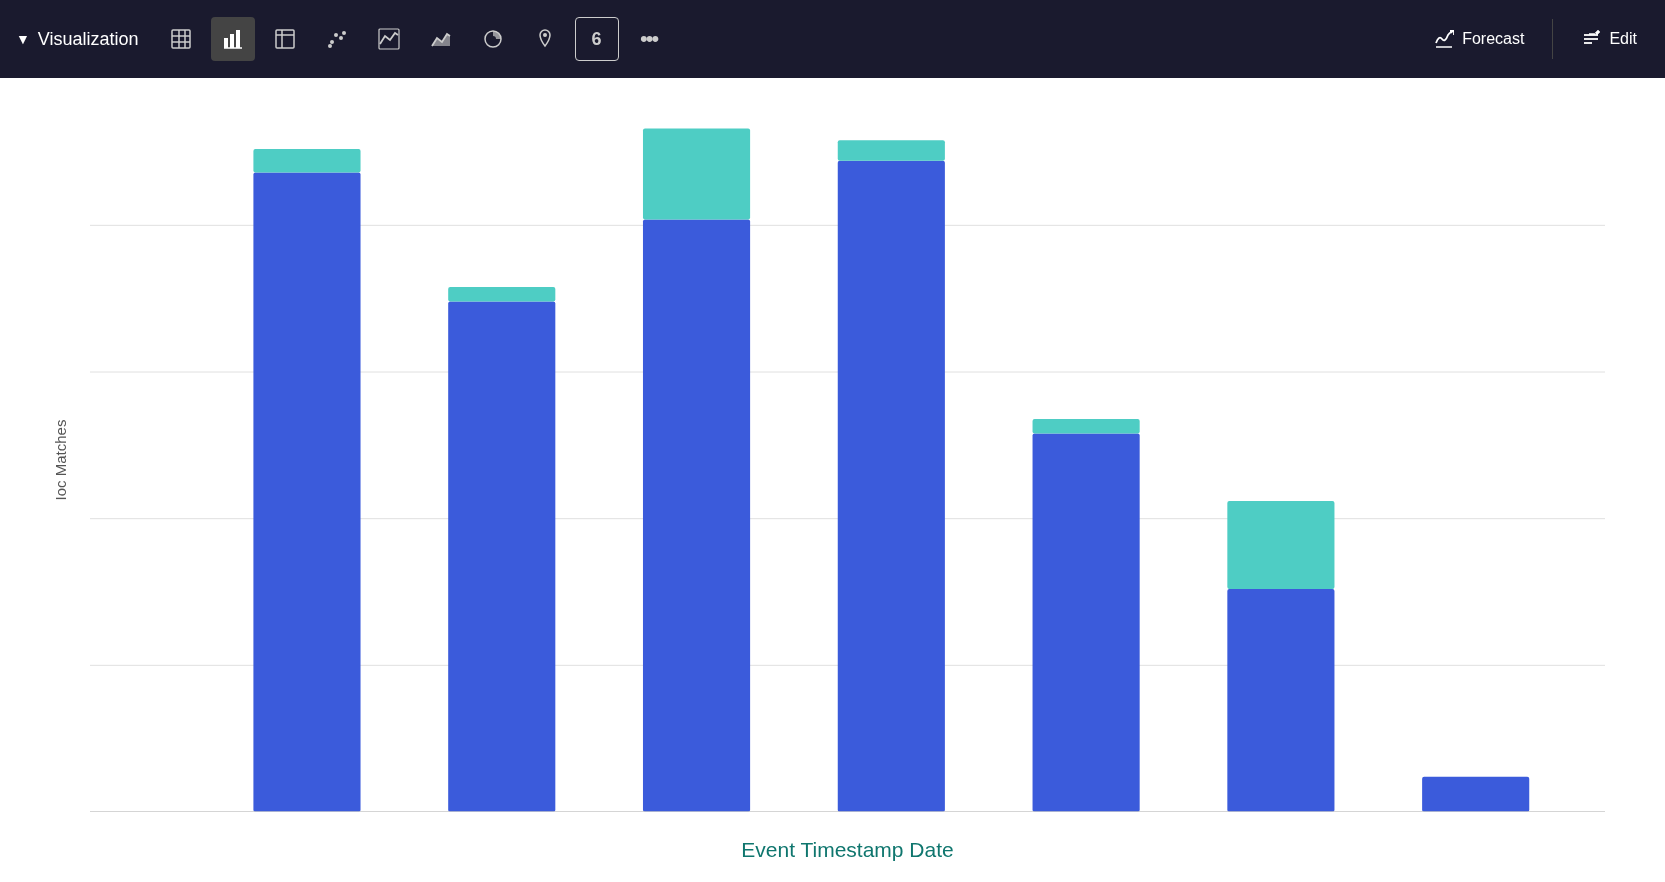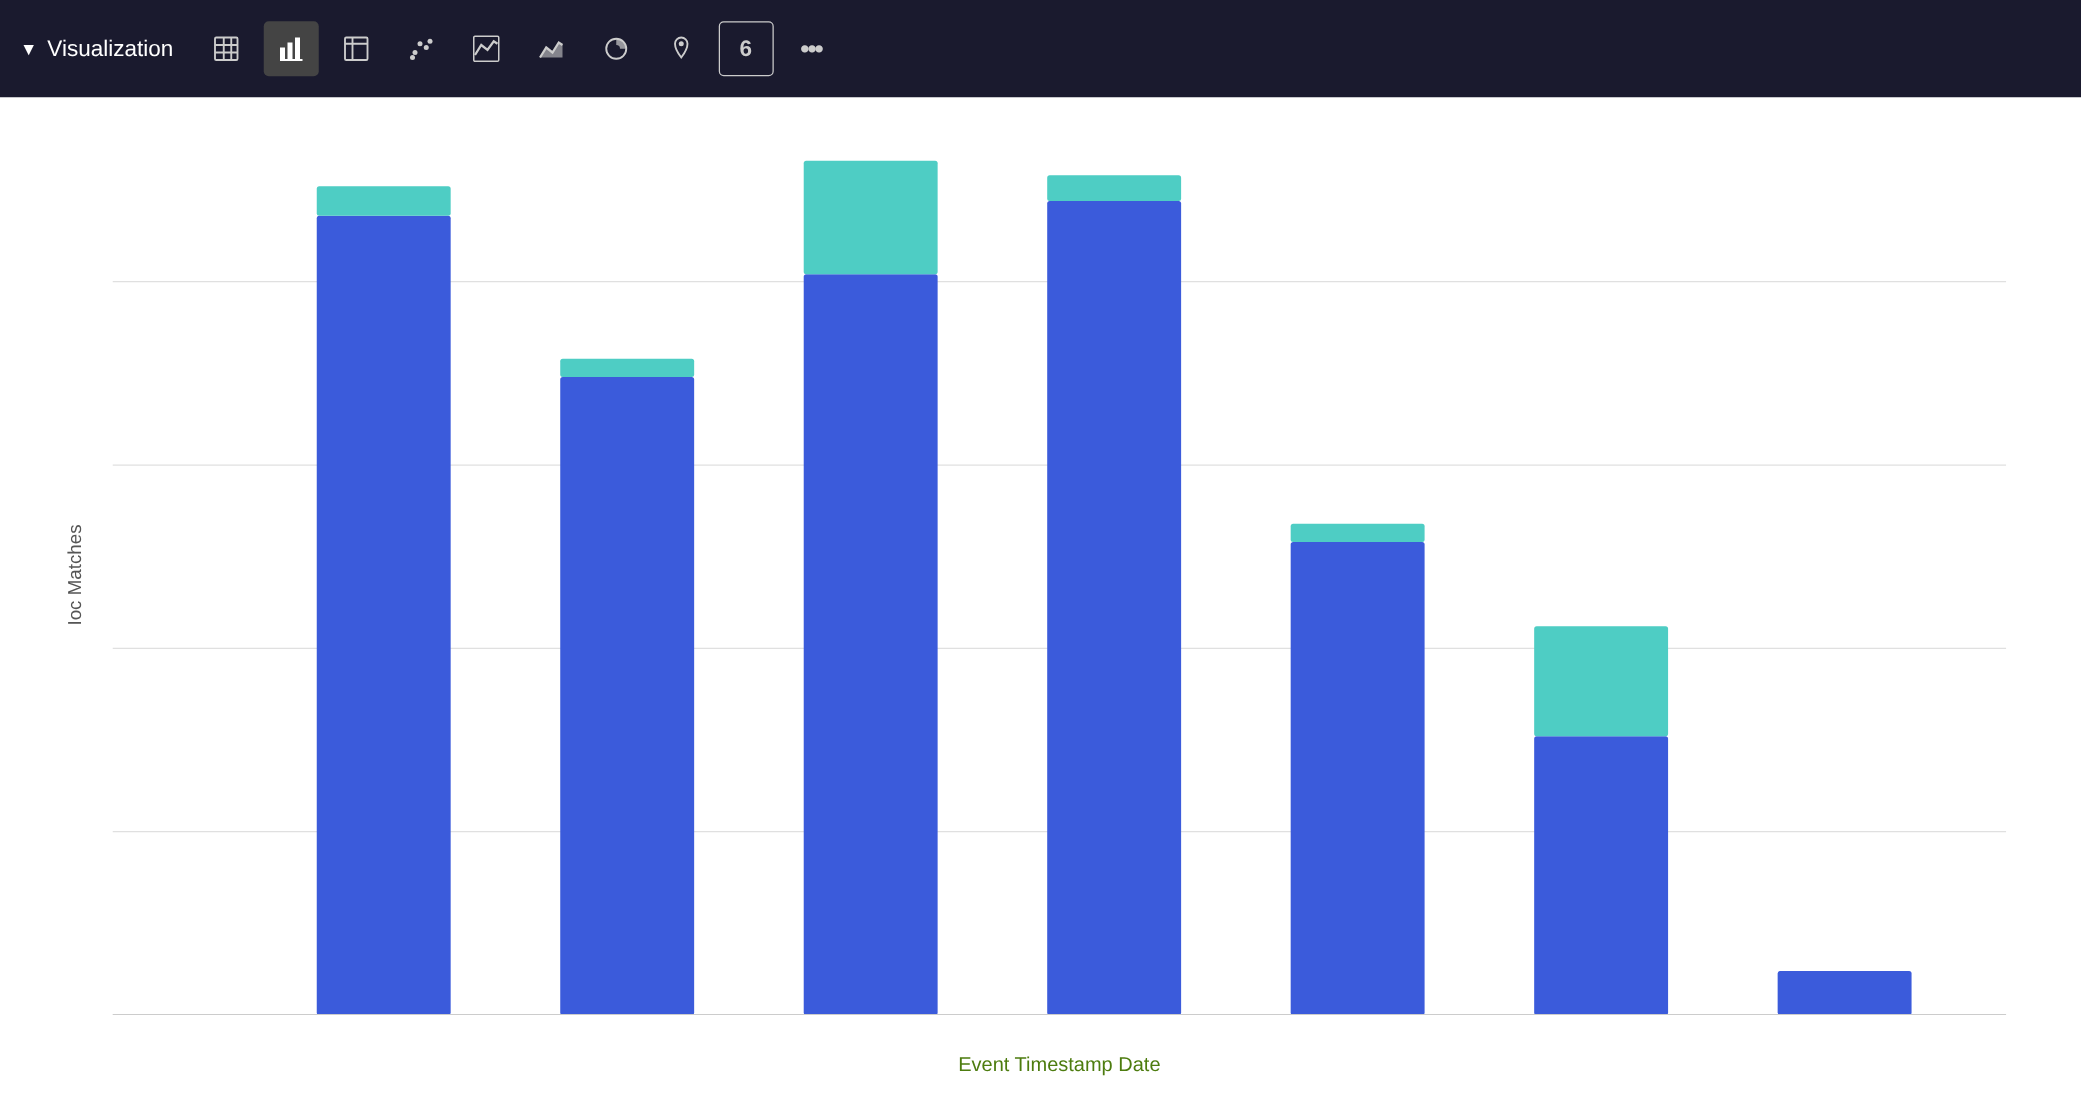--- a/index.html
+++ b/index.html
@@ -96,22 +96,22 @@
       color: #555;
       white-space: nowrap;
     }
 
     
     .x-axis-label {
       position: absolute;
       bottom: -50px;
       left: 50%;
       transform: translateX(-50%);
-      font-size: 16px;
-      color: #4d7c0f;
+      font-size: 21px;
+      color: #0f766e;
     }
 
     
     .chart-svg {
       width: 100%;
       height: 100%;
     }
   </style>
 </head>
 <body>
@@ -191,20 +191,43 @@
 
     <div class="toolbar-icon" style="font-size:18px; color:#ccc; font-weight:bold; border: 1.5px solid #ccc;">
       <span>6</span>
     </div>
 
     <div class="toolbar-icon" style="font-size:22px; color:#ccc; letter-spacing:-2px;">
       <span>•••</span>
     </div>
   </div>
 
+  <div class="toolbar-right">
+    <div class="toolbar-btn">
+      <svg width="20" height="20" viewBox="0 0 20 20" fill="none">
+        <path d="M2 14 Q5 6 8 10 Q11 14 14 6 Q17 2 18 4" stroke="#fff" stroke-width="1.8" fill="none"></path>
+        <path d="M16 2 L20 2 L20 6" stroke="#fff" stroke-width="1.8" fill="none"></path>
+        <line x1="2" y1="18" x2="18" y2="18" stroke="#fff" stroke-width="1.5"></line>
+      </svg>
+      <span>Forecast</span>
+    </div>
+
+    <div class="toolbar-divider"></div>
+
+    <div class="toolbar-btn">
+      <svg width="20" height="20" viewBox="0 0 20 20" fill="none">
+        <line x1="3" y1="6" x2="17" y2="6" stroke="#fff" stroke-width="1.8"></line>
+        <line x1="3" y1="10" x2="17" y2="10" stroke="#fff" stroke-width="1.8"></line>
+        <line x1="3" y1="14" x2="11" y2="14" stroke="#fff" stroke-width="1.8"></line>
+        <line x1="8" y1="5" x2="14" y2="5" stroke="#fff" stroke-width="1.5"></line>
+        <polyline points="14,4 17,1 19,3 16,6" fill="#fff" stroke="#fff" stroke-width="0.5"></polyline>
+      </svg>
+      <span>Edit</span>
+    </div>
+  </div>
 </div>
 
 <div class="chart-container">
   <div class="chart-wrapper">
     <span class="y-axis-label">Ioc Matches</span>
     <span class="x-axis-label">Event Timestamp Date</span>
 
     <svg class="chart-svg" id="chartSvg">
     <g>
           <line x1="0" x2="1515" y1="704" y2="704" stroke="#e0e0e0" stroke-width="1"></line>

